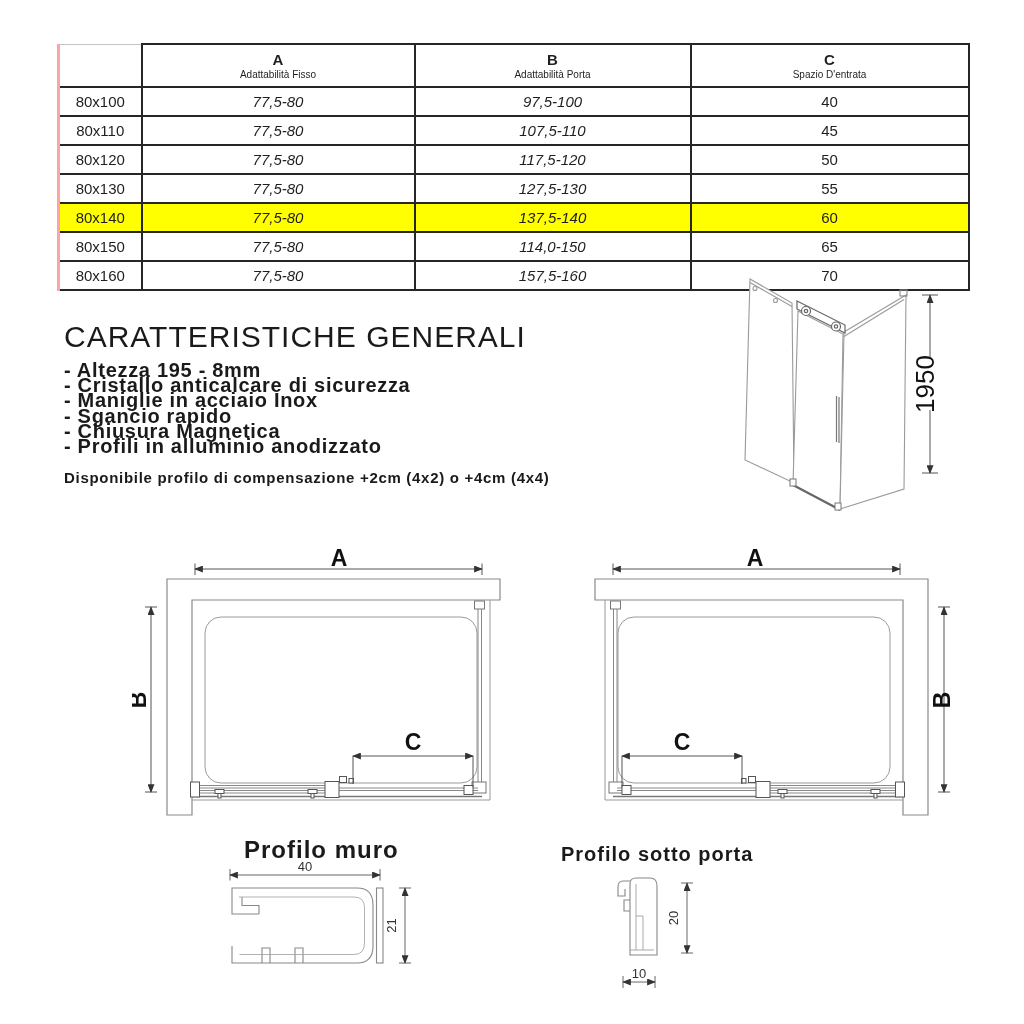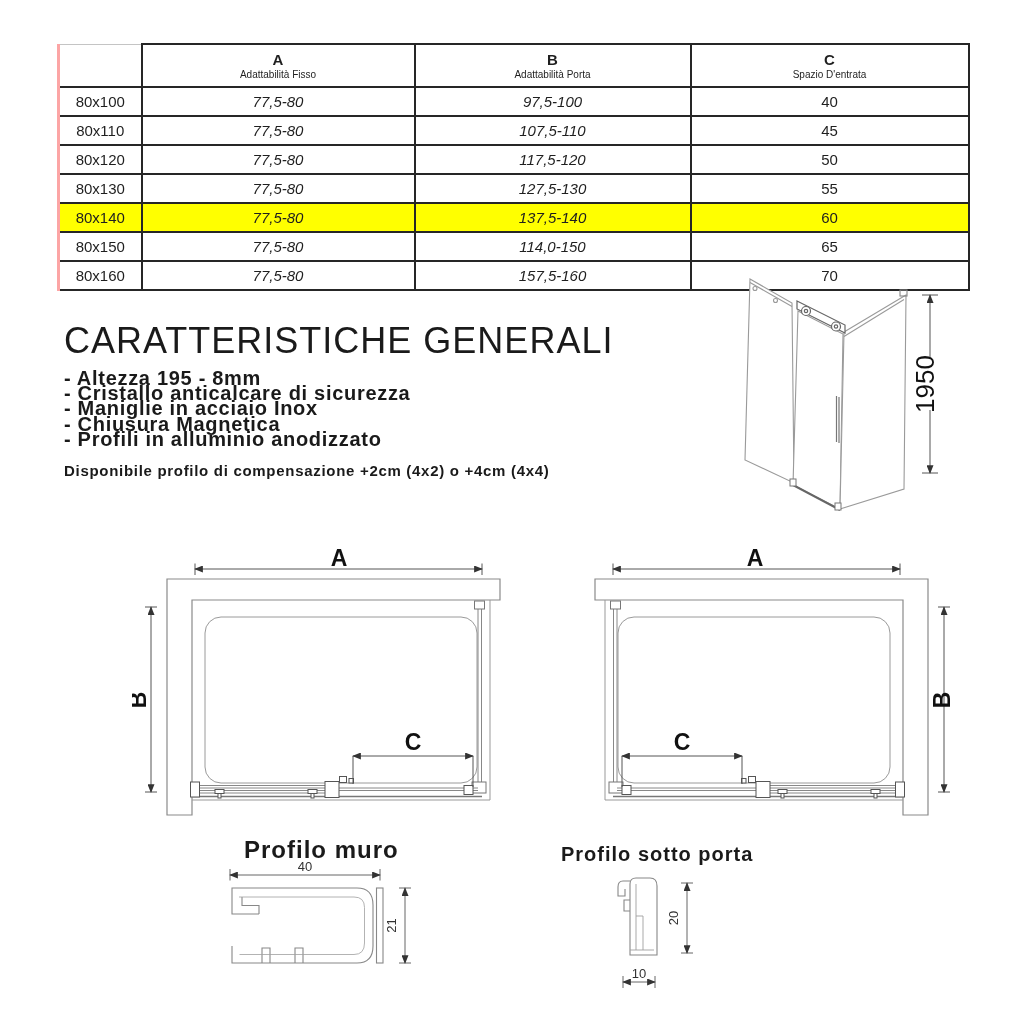--- a/index.html
+++ b/index.html
@@ -14,21 +14,21 @@
   .spec-table td:first-child{border-left:3px solid #fca5a5;}
   .spec-table tr.hdr-row td{height:41px;}
   .corner-cell{border-top:1px solid #c4c4c4 !important;}
   .hdr .letter{font-weight:bold;font-size:15px;padding-top:1px;}
   .hdr .sub{font-weight:normal;font-size:10px;padding-top:2px;}
   .ital{font-style:italic;}
   tr.hl td{background:var(--highlight,#ffff00);}
 
   
   .features{position:absolute;left:64px;top:320px;width:620px;}
-  .features-title{font-size:36px;font-weight:normal;letter-spacing:1px;margin:0;white-space:nowrap;}
+  .features-title{font-size:30px;font-weight:normal;letter-spacing:1px;margin:0;white-space:nowrap;}
   .feature-list{margin-top:9px;font-size:20px;font-weight:bold;letter-spacing:0.7px;line-height:15.2px;}
   .compensation-note{margin-top:15px;font-size:15px;font-weight:bold;letter-spacing:0.7px;white-space:nowrap;}
 
   
   .diagram{position:absolute;}
   .iso-view{left:718px;top:270px;}
   .plan-left{left:132px;top:542px;}
   .plan-right{left:573px;top:542px;}
   .profile-title{position:absolute;font-weight:bold;letter-spacing:1px;white-space:nowrap;}
   .wall-profile-title{left:244px;top:836px;font-size:24px;}
@@ -120,20 +120,21 @@
       </tr>
     </tbody>
   </table>
 
   <div class="features">
     <h2 class="features-title">CARATTERISTICHE GENERALI</h2>
     <div class="feature-list">
       <div>- Altezza 195 - 8mm</div>
       <div>- Cristallo anticalcare di sicurezza</div>
       <div>- Maniglie in acciaio Inox</div>
+      <div>- Sgancio rapido</div>
       <div>- Chiusura Magnetica</div>
       <div>- Profili in alluminio anodizzato</div>
     </div>
     <div class="compensation-note">Disponibile profilo di compensazione +2cm (4x2) o +4cm (4x4)</div>
   </div>
 
   <svg class="diagram iso-view" width="250" height="255" viewBox="0 0 250 255">
     <g stroke="#9a9a9a" fill="none" stroke-width="1.1">
 
       <path d="M32,9 L74,33 L76,213 L27,190 Z" fill="#fff"></path>

